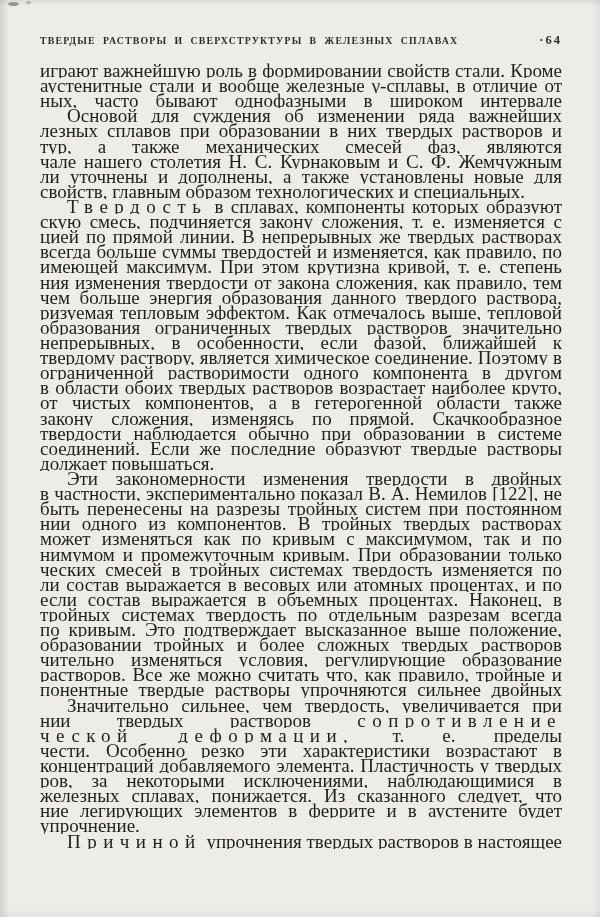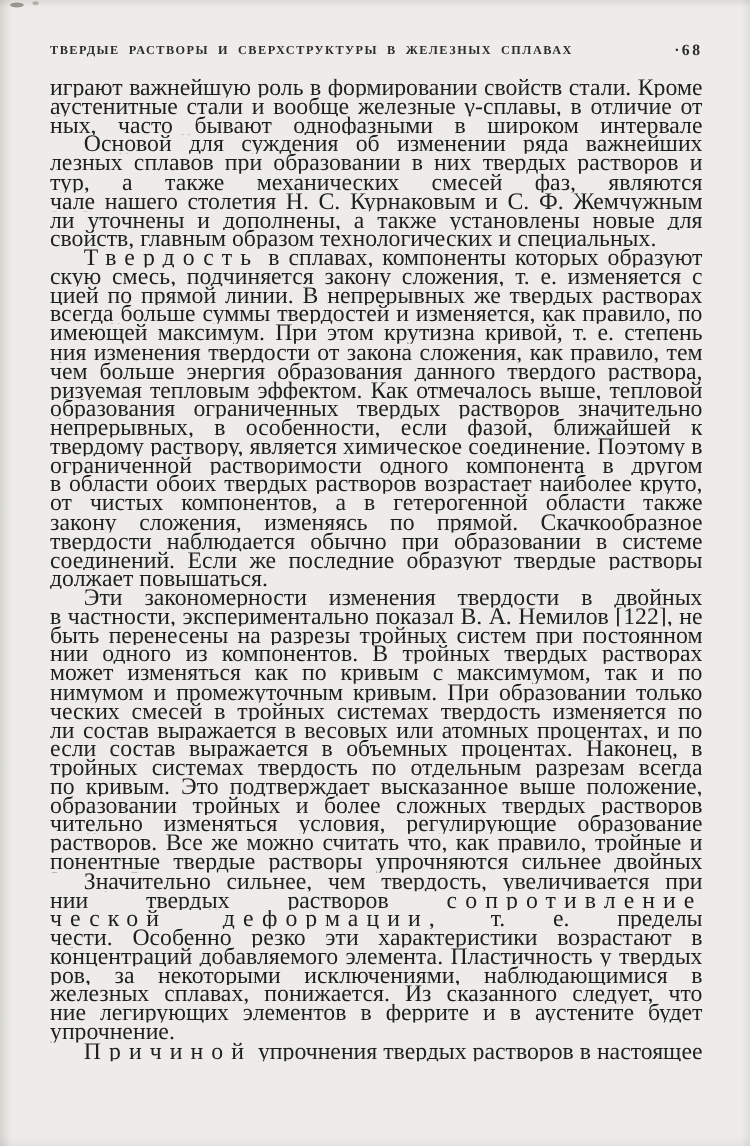--- a/index.html
+++ b/index.html
@@ -70,21 +70,21 @@
 </style>
 </head>
 <body>
 
 <div class="book-page">
   <div class="speck a"></div>
   <div class="speck b"></div>
 
   <div class="running-header">ТВЕРДЫЕ РАСТВОРЫ И СВЕРХСТРУКТУРЫ В ЖЕЛЕЗНЫХ СПЛАВАХ</div>
 
-  <div class="page-number">·68</div>
+  <div class="page-number">·64</div>
 
   <div class="text-column">
       <div class="line"><span>играют важнейшую роль в формировании свойств стали. Кроме того,</span></div>
       <div class="line"><span>аустенитные стали и вообще железные γ-сплавы, в отличие от феррит-</span></div>
       <div class="line end"><span>ных, часто бывают однофазными в широком интервале концентраций.</span></div>
       <div class="line indent"><span>Основой для суждения об изменении ряда важнейших свойств же-</span></div>
       <div class="line"><span>лезных сплавов при образовании в них твердых растворов и сверхструк-</span></div>
       <div class="line"><span>тур, а также механических смесей фаз, являются установленные в на-</span></div>
       <div class="line"><span>чале нашего столетия Н. С. Курнаковым и С. Ф. Жемчужным [22] об-</span></div>
       <div class="line"><span>ли уточнены и дополнены, а также установлены новые для других</span></div>

